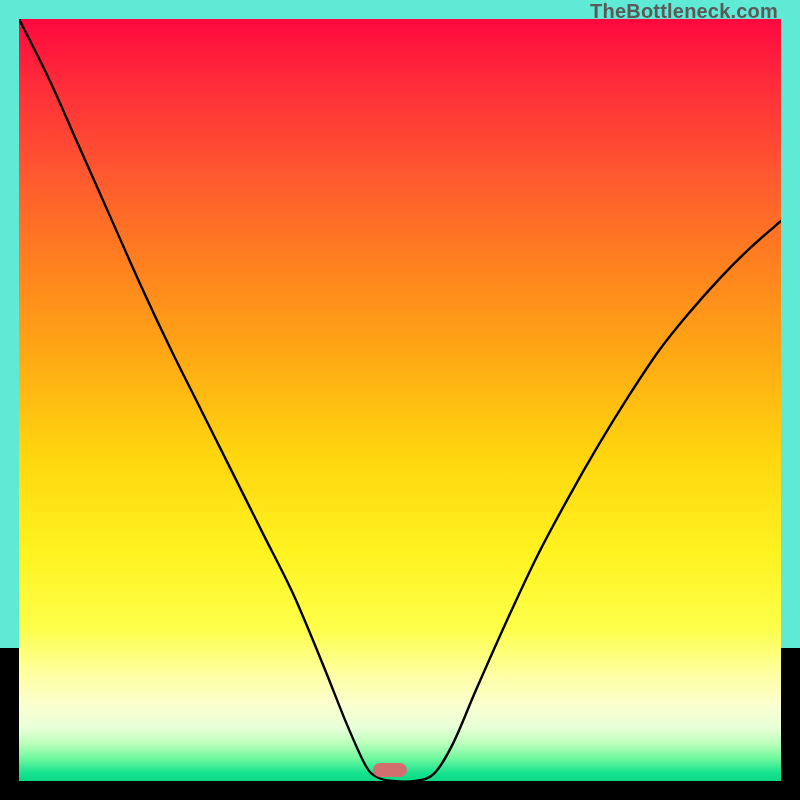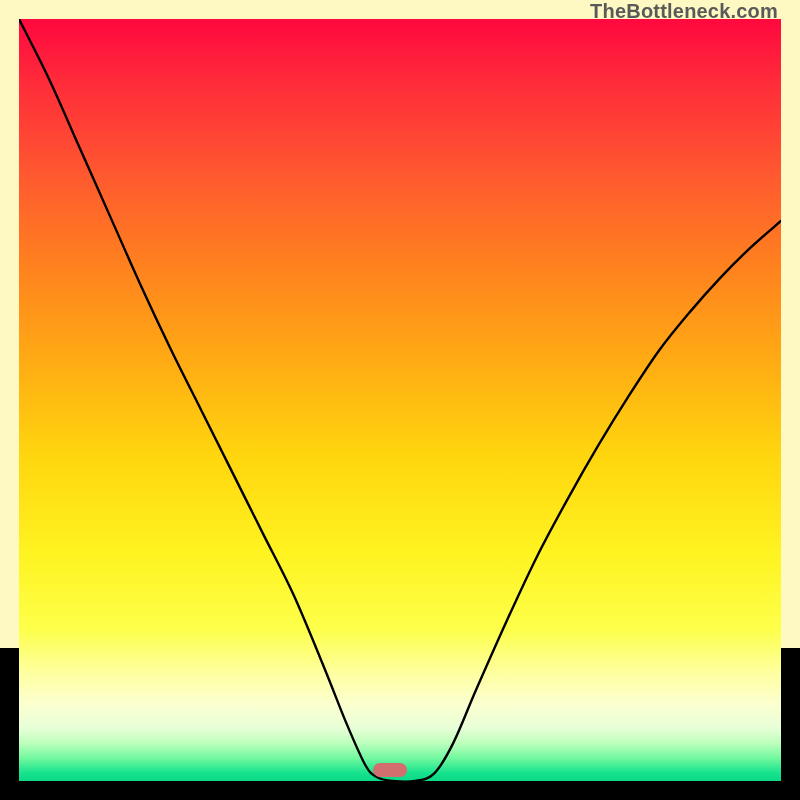--- a/index.html
+++ b/index.html
@@ -7,21 +7,21 @@
     padding: 0;
     width: 800px;
     height: 800px;
     background: #000;
     overflow: hidden;
   }
   .frame {
     position: relative;
     width: 800px;
     height: 648px;
-    background: #fef9c3;
+    background: #5eead4;
   }
   .plot-area {
     position: absolute;
     left: 19px;
     top: 19px;
     width: 762px;
     height: 762px;
     overflow: hidden;
   }
   .gradient-bg {

